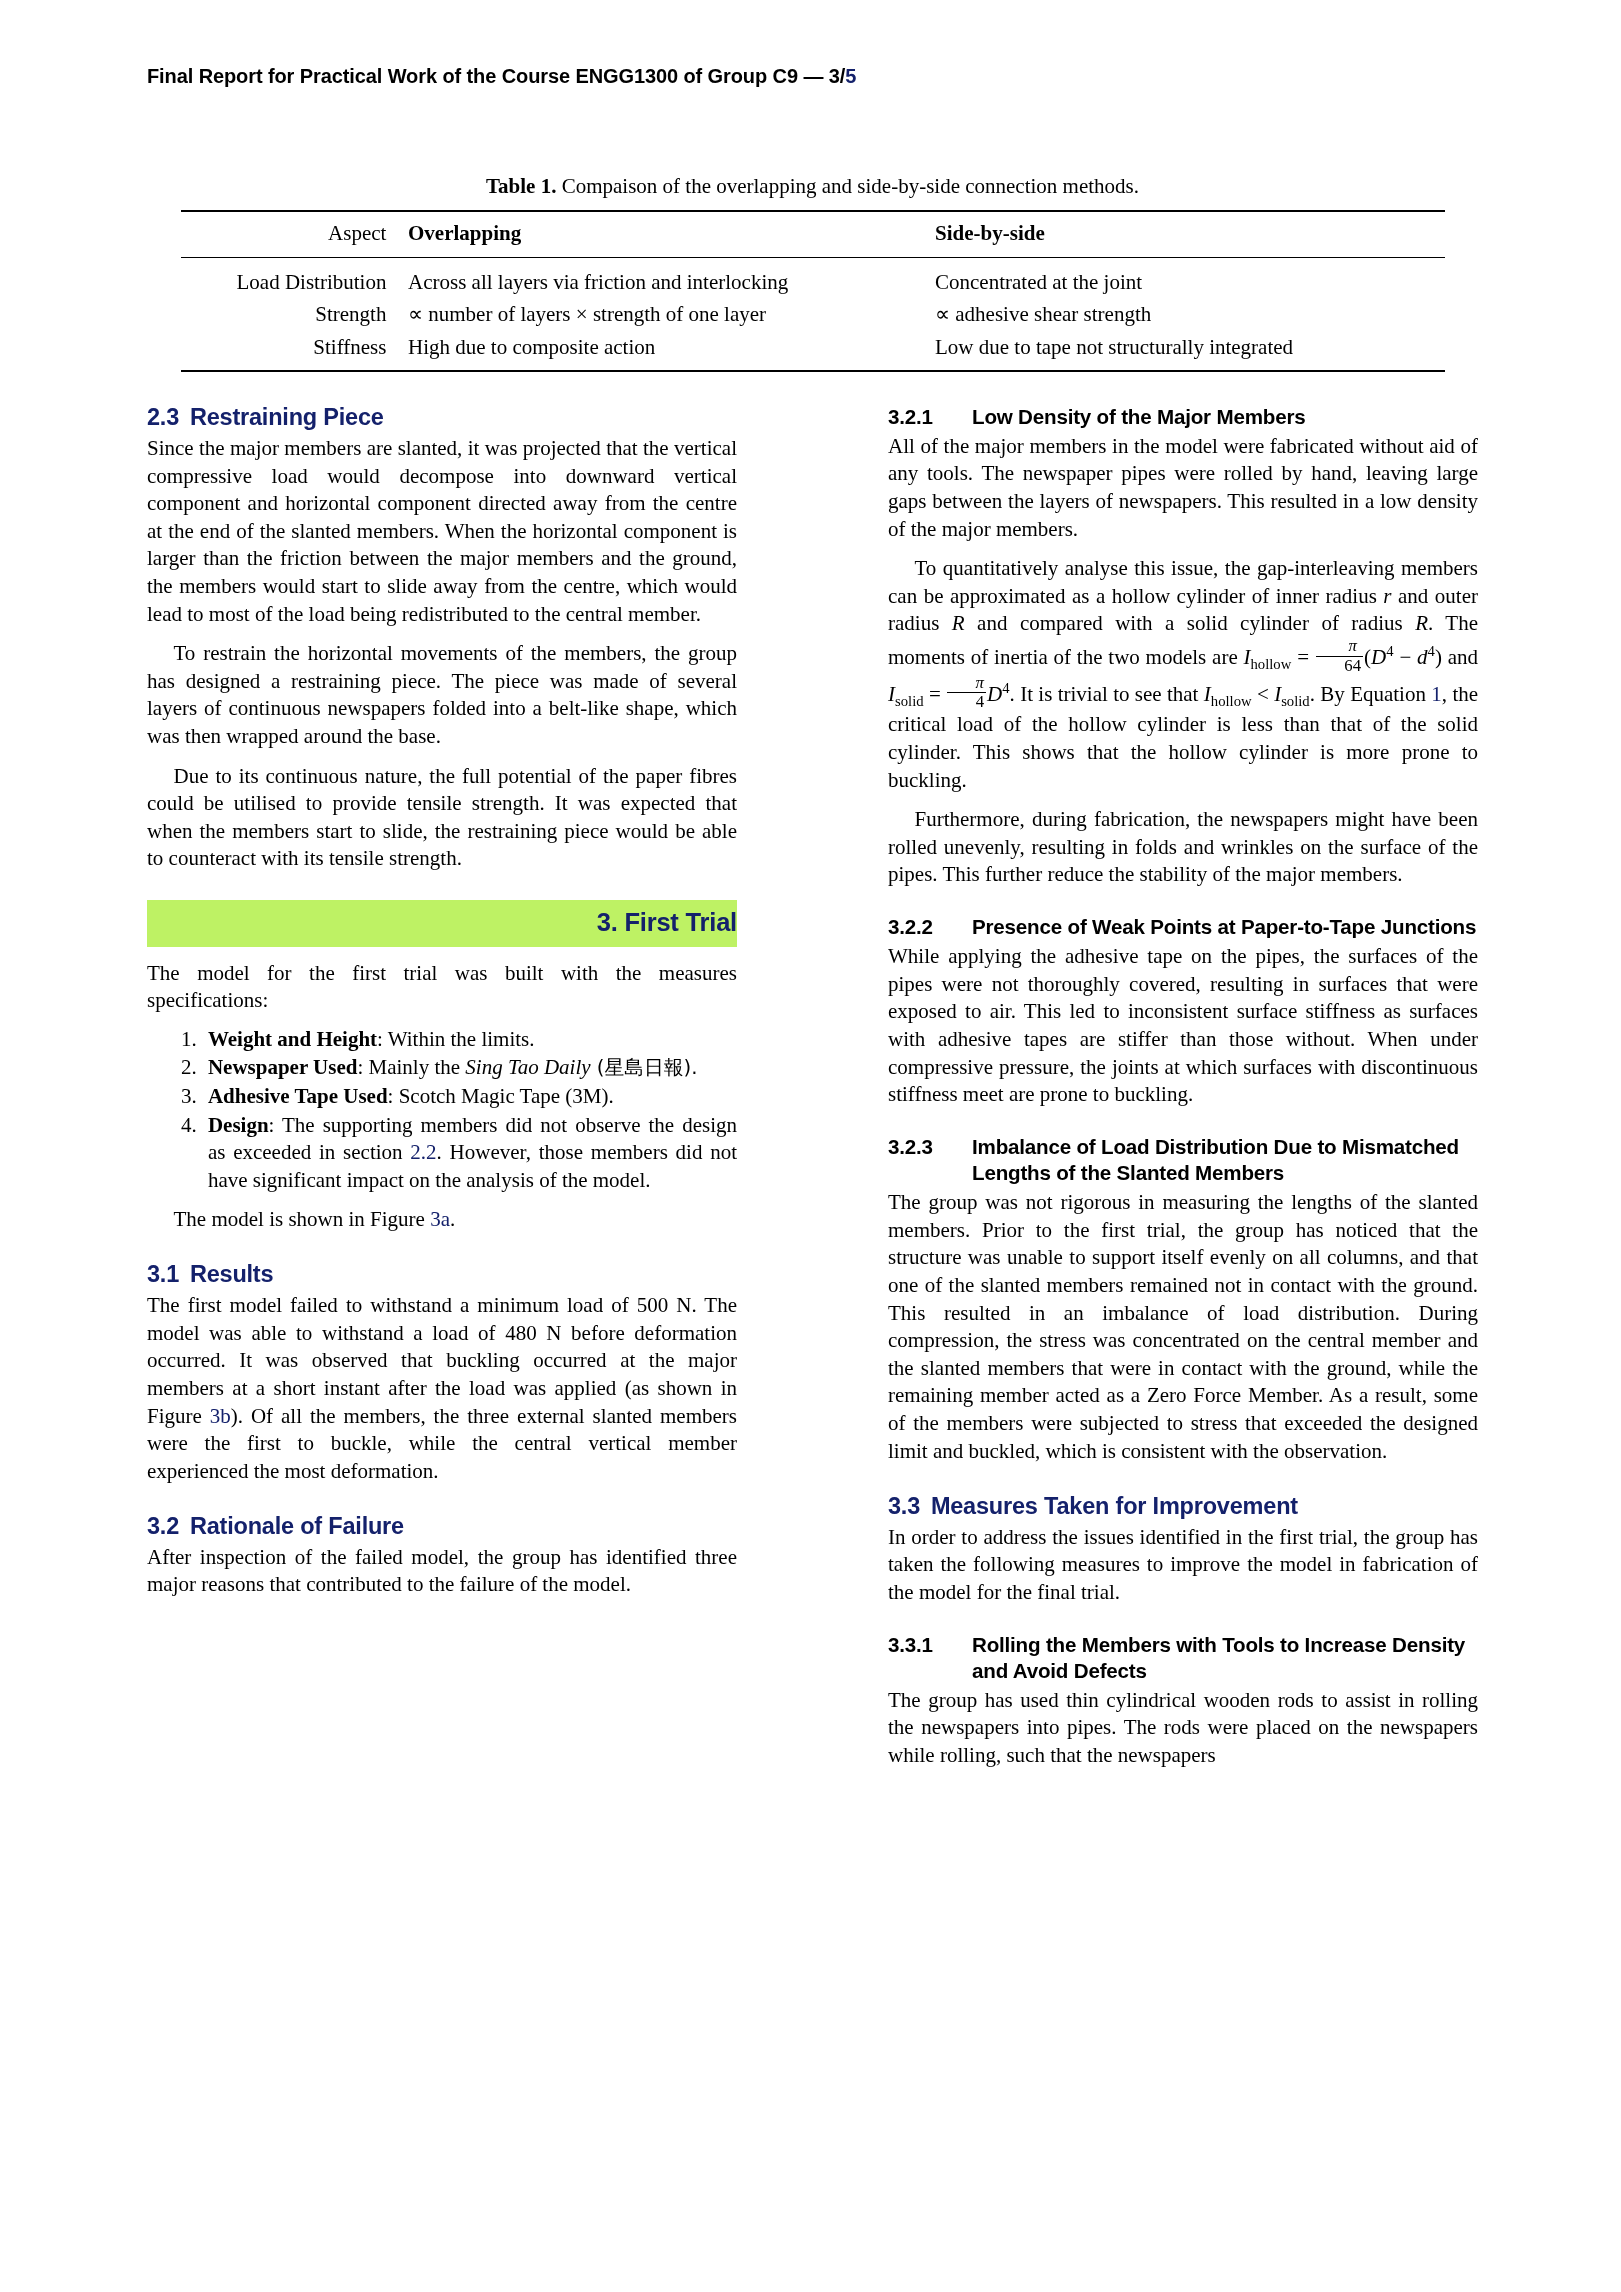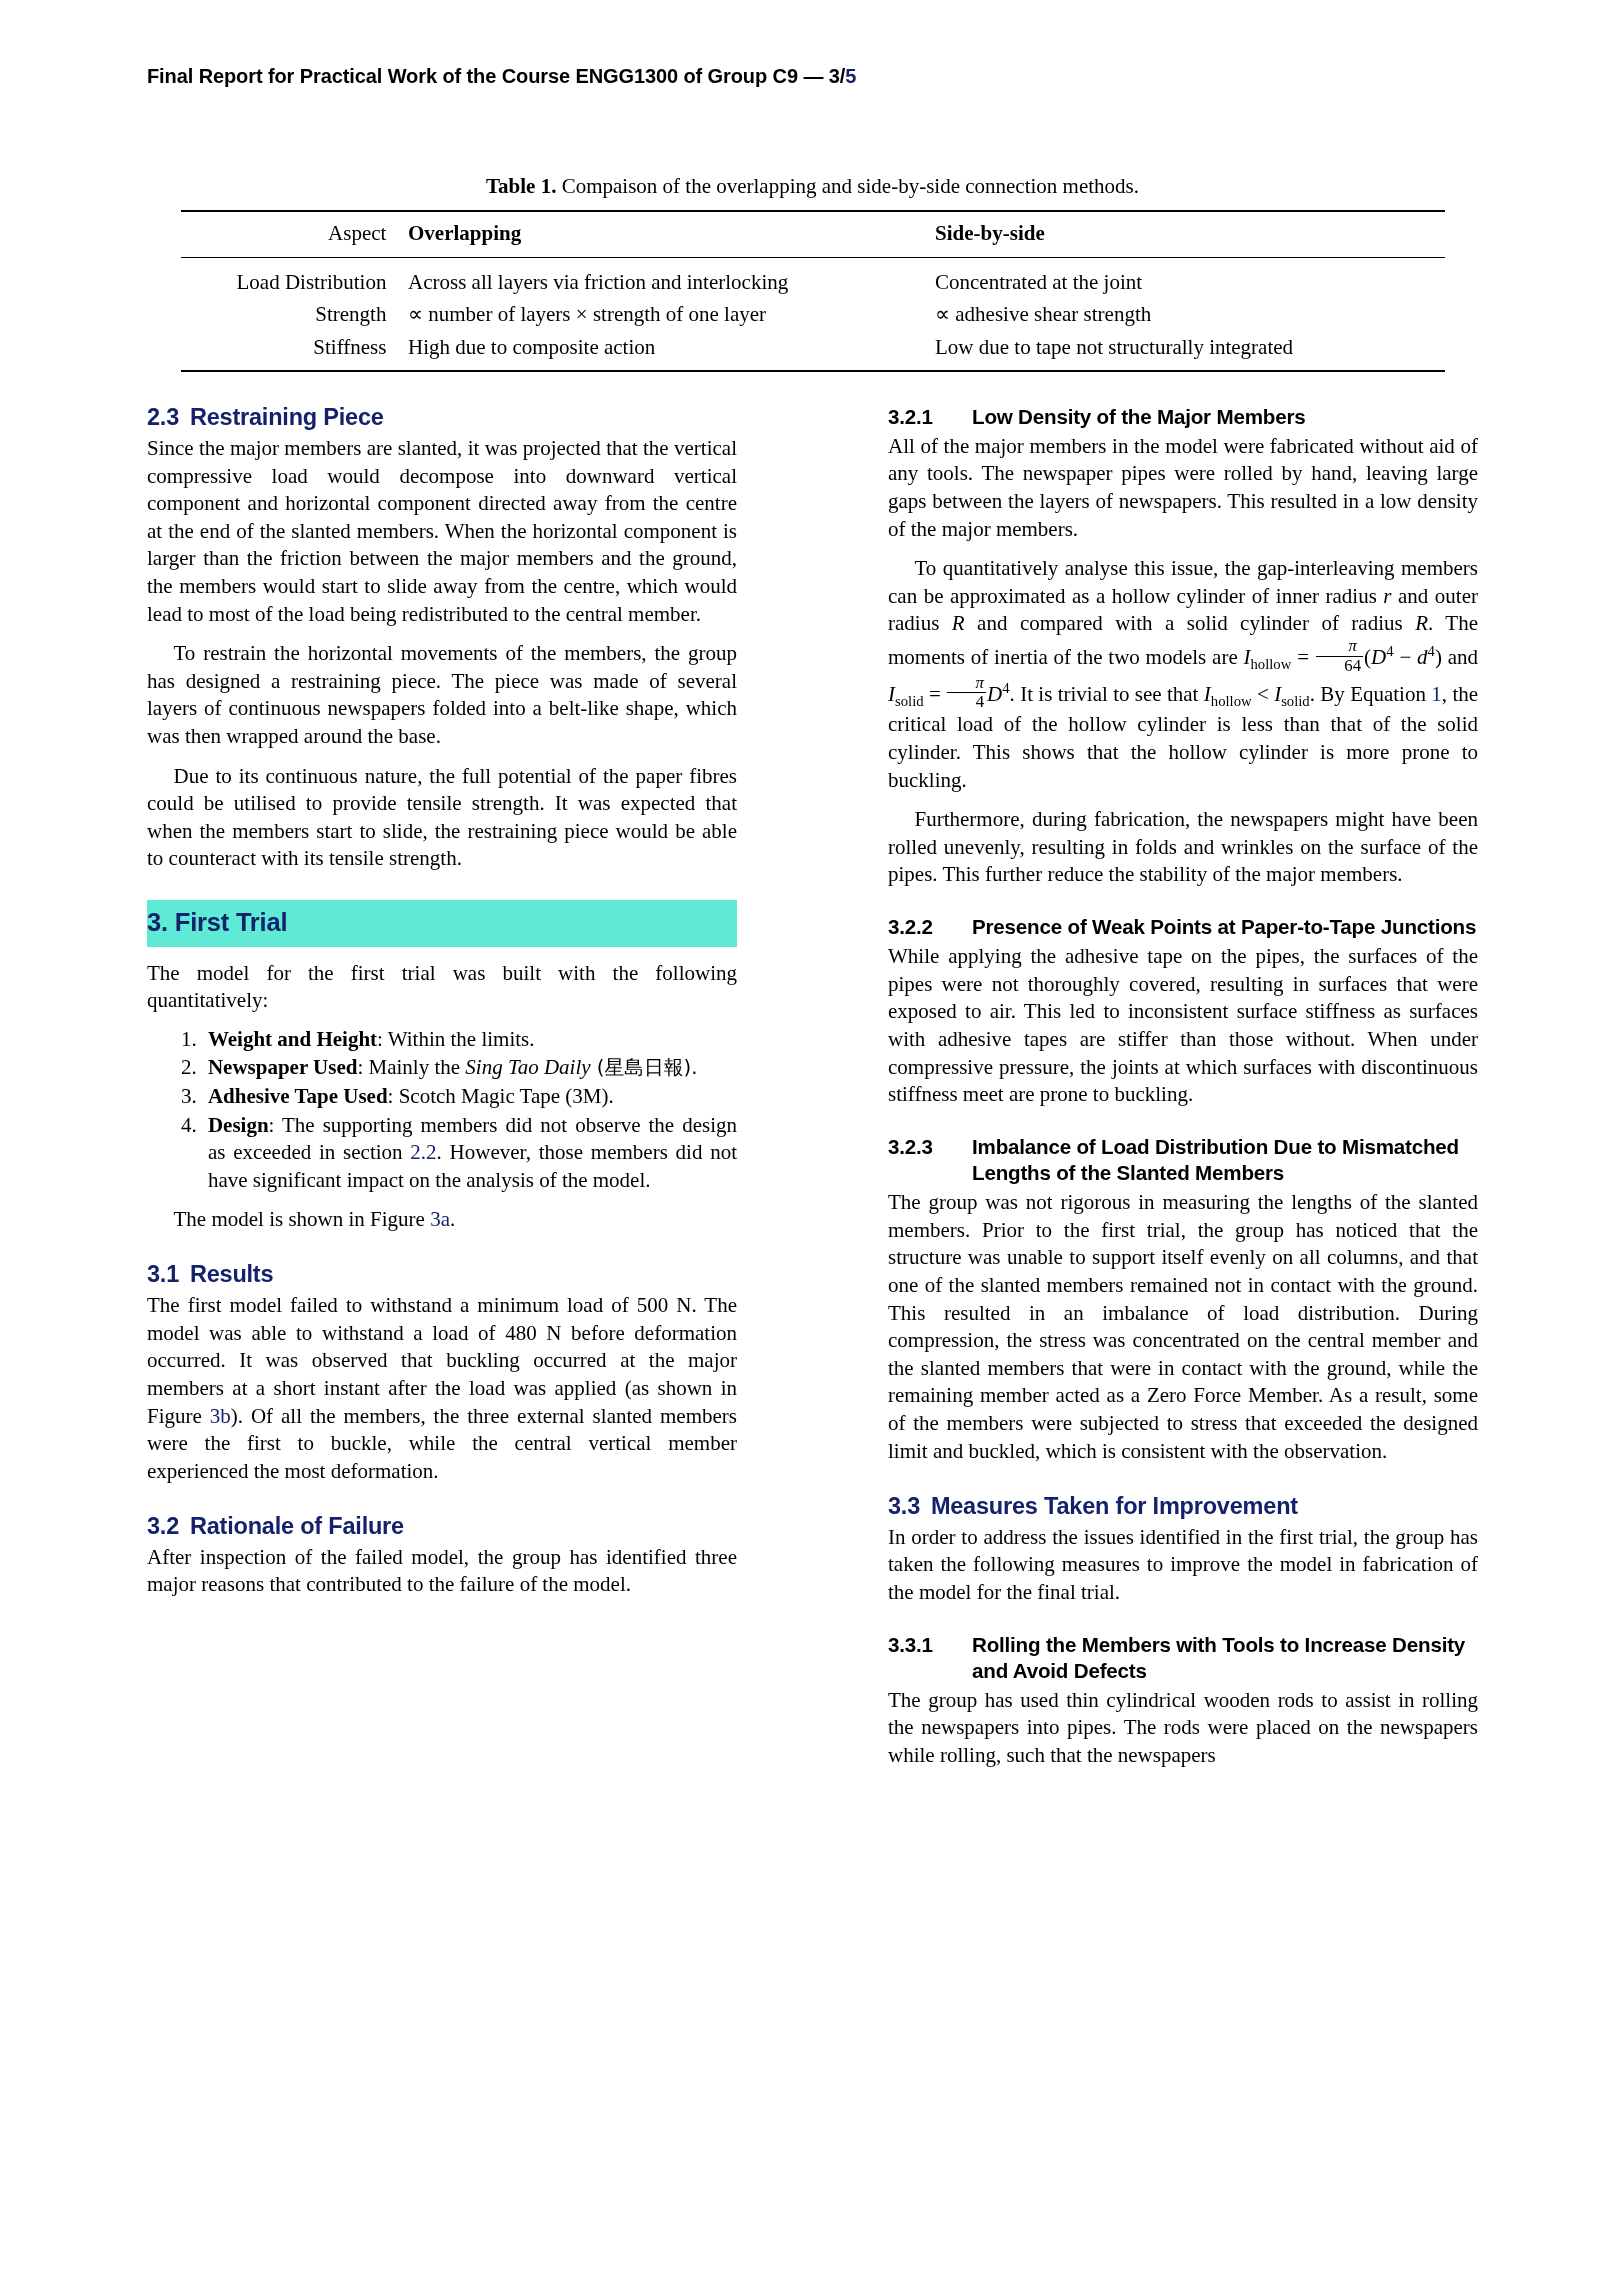--- a/index.html
+++ b/index.html
@@ -113,22 +113,22 @@
     text-indent: -84px;
     line-height: 1.26;
   }
   h3.subsec .num {
     display: inline-block;
     width: 84px;
     text-indent: 0;
   }
 
   .banner {
-    background: #5eead4;
-    text-align: left;
+    background: #bef264;
+    text-align: right;
     padding: 8.8px 0 9.8px 0;
     margin: 26.5px 0 12.7px 0;
   }
   .banner .btitle {
     font-family: "Liberation Sans", sans-serif;
     font-weight: bold;
     font-size: 25.5px;
     color: #14216b;
     letter-spacing: -0.2px;
   }
@@ -223,21 +223,21 @@
         <span class="num">2.3</span><span>Restraining Piece</span>
       </h2>
       <p class="body">Since the major members are slanted, it was projected that the vertical compressive load would decompose into downward vertical component and horizontal component directed away from the centre at the end of the slanted members. When the horizontal component is larger than the friction between the major members and the ground, the members would start to slide away from the centre, which would lead to most of the load being redistributed to the central member.</p>
       <p class="body ind">To restrain the horizontal movements of the members, the group has designed a restraining piece. The piece was made of several layers of continuous newspapers folded into a belt-like shape, which was then wrapped around the base.</p>
       <p class="body ind">Due to its continuous nature, the full potential of the paper fibres could be utilised to provide tensile strength. It was expected that when the members start to slide, the restraining piece would be able to counteract with its tensile strength.</p>
 
       <div class="banner">
         <span class="btitle">3. First Trial</span>
       </div>
 
-      <p class="body">The model for the first trial was built with the following quantitatively:</p>
+      <p class="body">The model for the first trial was built with the measures specifications:</p>
 
       <ol class="speclist">
         <li><b>Weight and Height</b><span>: Within the limits.</span></li>
         <li><b>Newspaper Used</b><span>: Mainly the </span><i>Sing Tao Daily</i><span class="cjk"> (星島日報).</span></li>
         <li><b>Adhesive Tape Used</b><span>: Scotch Magic Tape (3M).</span></li>
         <li><b>Design</b><span>: The supporting members did not observe the design as exceeded in section </span><span class="ref">2.2</span><span>. However, those members did not have significant impact on the analysis of the model.</span></li>
       </ol>
 
       <p class="body ind" style="margin-top:11.8px;"><span>The model is shown in Figure </span><span class="ref">3a</span><span>.</span></p>
 

